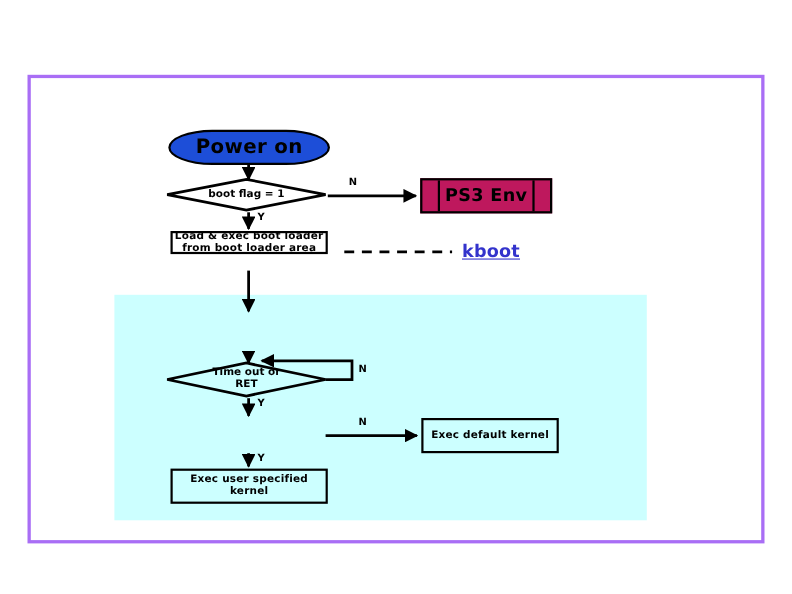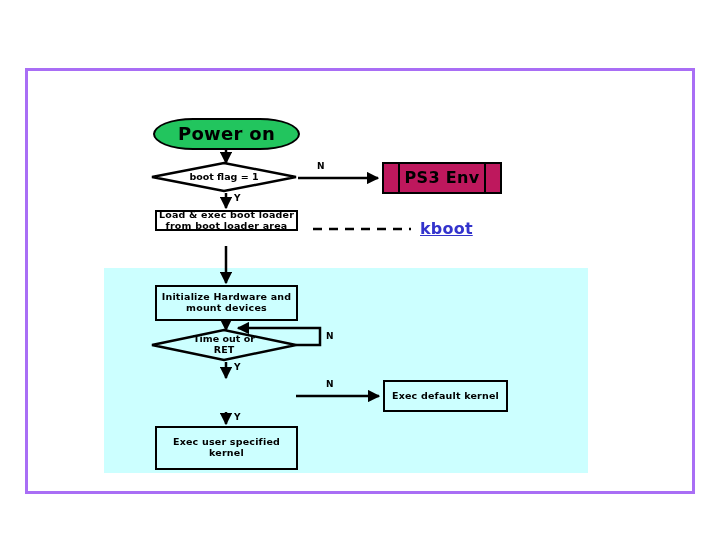--- a/index.html
+++ b/index.html
@@ -53,21 +53,21 @@
   }
   .process {
     border: 2px solid #000000;
     background: transparent;
     font-size: 9.5px;
     letter-spacing: 0.2px;
   }
   .terminator {
     border: 2.5px solid #000000;
     border-radius: 40px / 50%;
-    background: #22c55e;
+    background: #1d4ed8;
     font-size: 18px;
     letter-spacing: 0.3px;
   }
   
   .predefined {
     border: 2.5px solid #000000;
     background: #be185d;
     font-size: 16px;
     letter-spacing: 0.3px;
   }
@@ -189,41 +189,37 @@
   </div>
 
   <div class="node process" style="left:155px; top:210px; width:143px; height:21px; flex-direction:column;">
     <span>Load &amp; exec boot loader</span>
     <span>from boot loader area</span>
   </div>
 
   <span class="kboot-text" id="kboot-label" style="left:420px; top:219px;">kboot</span>
 
 
-  <div class="node process" style="left:155px; top:285px; width:143px; height:36px; flex-direction:column;">
-    <span>Initialize Hardware and</span>
-    <span>mount devices</span>
-  </div>
 
   <div class="decision" style="left:150px; top:328px; width:148px; height:34px;">
     <svg width="148" height="34" viewBox="0 0 148 34" xmlns="http://www.w3.org/2000/svg">
       <polygon points="2,17 74,2 146,17 74,32" fill="none" stroke="#000000" stroke-width="2.5"></polygon>
     </svg>
     <div class="dlabel" style="flex-direction:column;">
       <span>Time out or</span>
       <span>RET</span>
     </div>
   </div>
   <span class="branch-label" style="left:326px; top:331px;">N</span>
   <span class="branch-label" style="left:234px; top:362px;">Y</span>
 
   <span class="branch-label" style="left:326px; top:379px;">N</span>
   <span class="branch-label" style="left:234px; top:412px;">Y</span>
 
   <div class="node process" style="left:383px; top:380px; width:125px; height:32px;">
     <span>Exec default kernel</span>
   </div>
 
-  <div class="node process" style="left:155px; top:426px; width:143px; height:44px;">
+  <div class="node process" style="left:155px; top:426px; width:143px; height:32px;">
     <span>Exec user specified kernel</span>
   </div>
 
 </div>
 
 </body></html>

